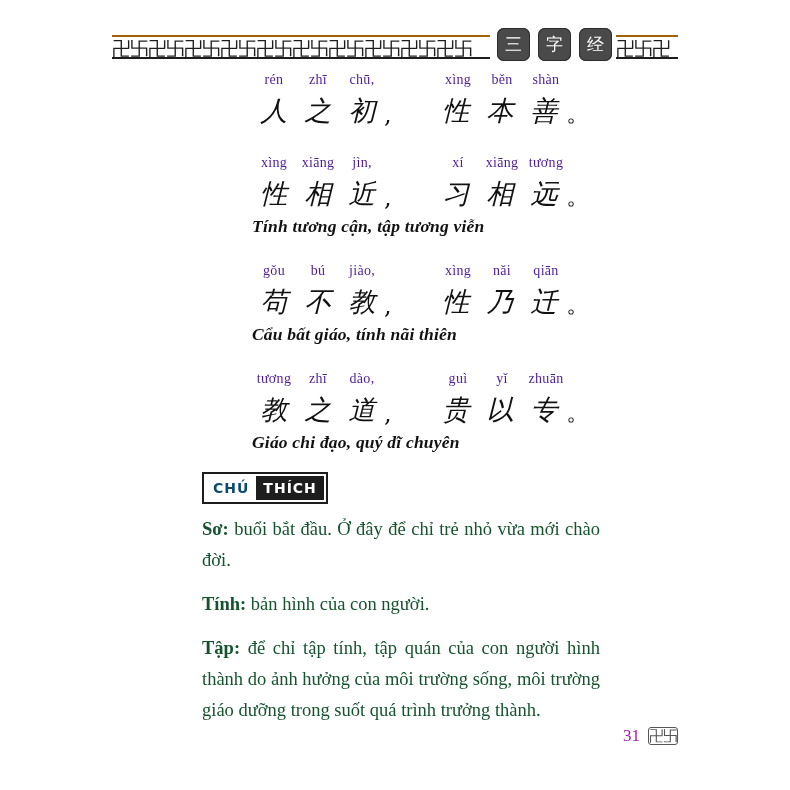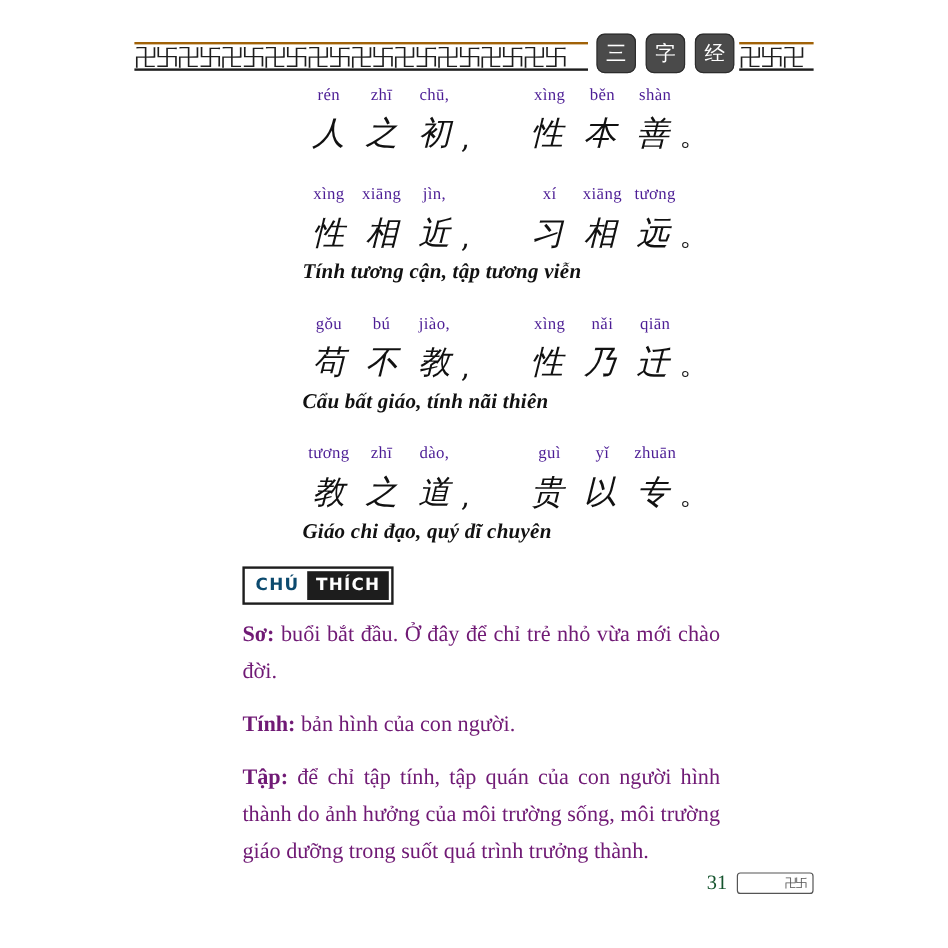--- a/index.html
+++ b/index.html
@@ -163,21 +163,21 @@
 
   
   .notes {
     position: absolute;
     left: 202px;
     top: 514px;
     width: 398px;
     font-family: "Liberation Serif", serif;
     font-size: 18.5px;
     line-height: 31px;
-    color: #701a75;
+    color: #14532d;
     text-align: justify;
   }
   .note-p {
     margin: 0 0 13px 0;
   }
   .note-term {
     font-weight: bold;
   }
   .note-justify-tight {
     text-align: justify;
@@ -189,36 +189,35 @@
     position: absolute;
     right: 112px;
     bottom: 44px;
     display: flex;
     align-items: center;
     gap: 8px;
   }
   .page-num {
     font-family: "Liberation Serif", serif;
     font-size: 17px;
-    color: #14532d;
+    color: #a21caf;
   }
   .footer-ornament {
     width: 28px;
     height: 16px;
     border: 1.5px solid #555;
     border-radius: 3px;
     font-family: Liberation Serif, serif;
-    font-size: 10px;
+    font-size: 15px;
     color: #555;
     display: flex;
     align-items: center;
     justify-content: center;
     letter-spacing: -1px;
     overflow: hidden;
-    padding-left: 34px;
   }
 </style>
 </head>
 <body>
 
 <div class="page">
 
   <div class="header">
     <div class="border-strip strip-left">
       <span class="strip-inner">卍卐卍卐卍卐卍卐卍卐卍卐卍卐卍卐卍卐卍卐</span>

